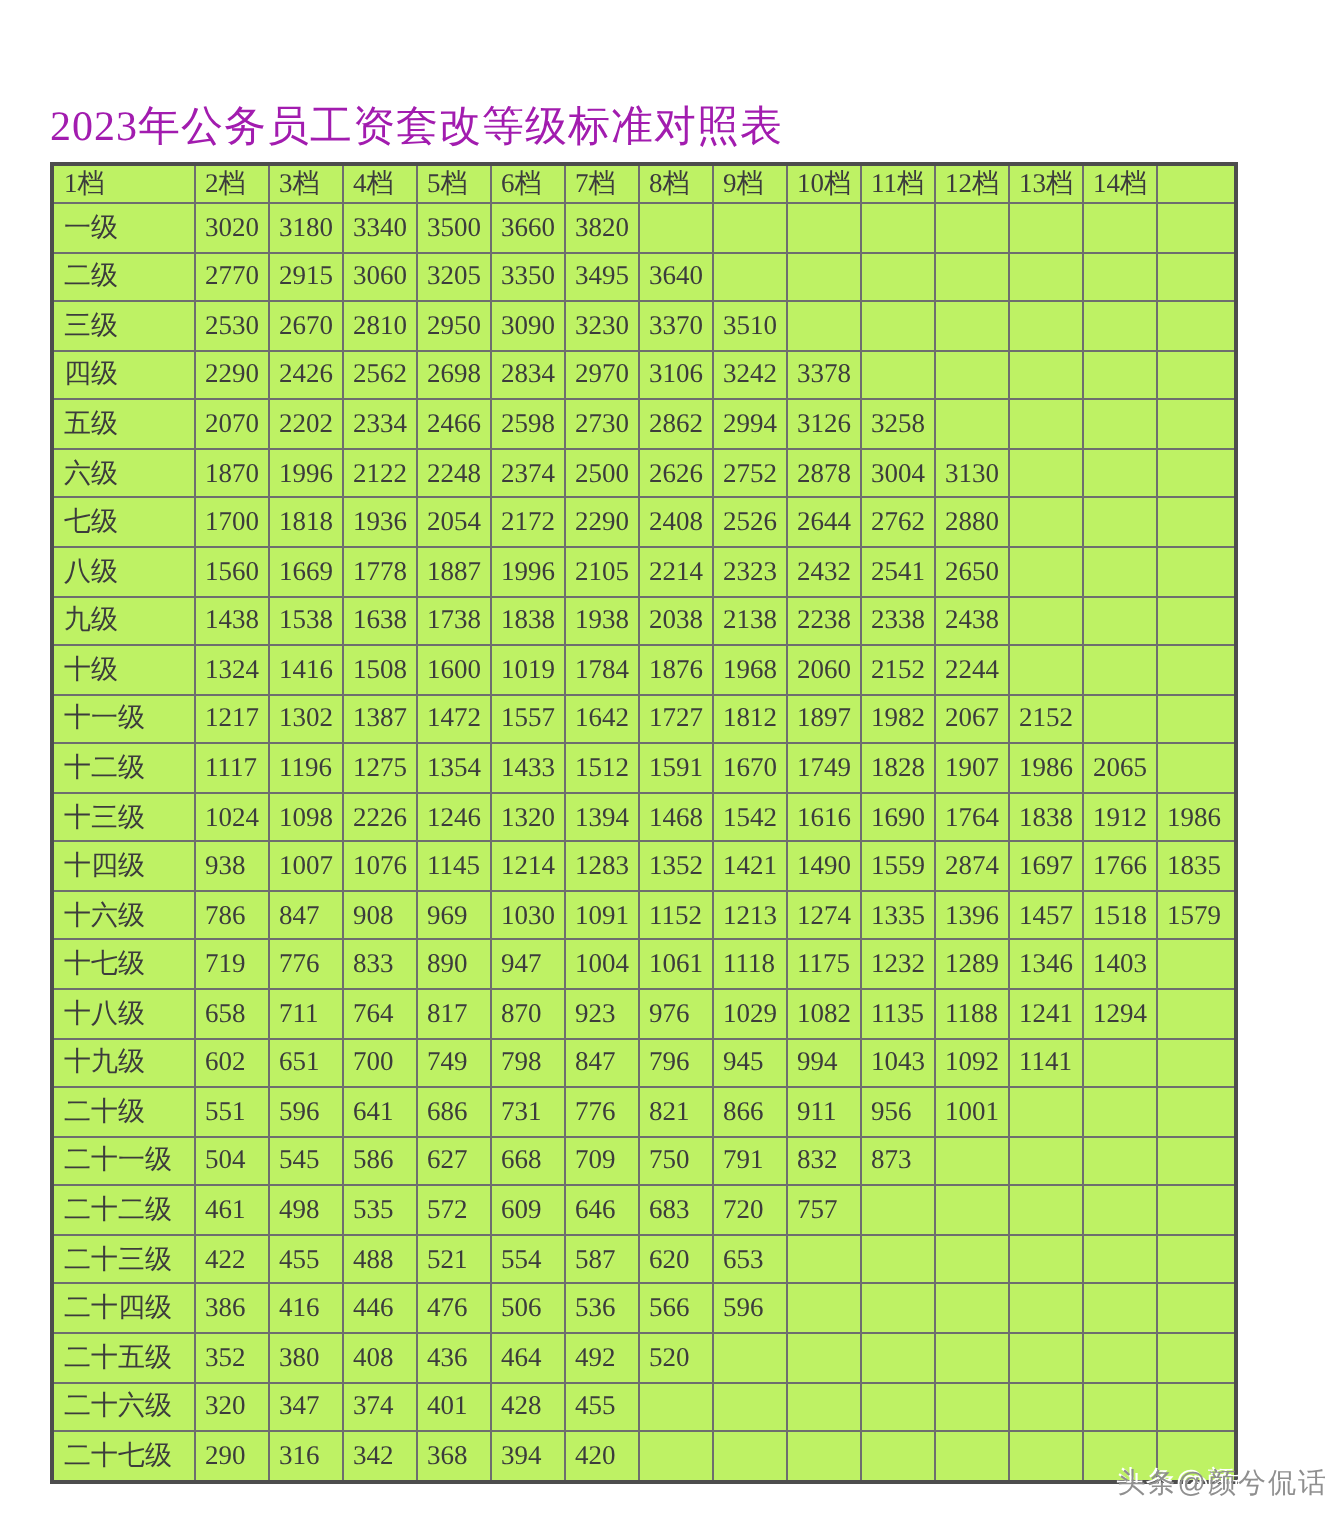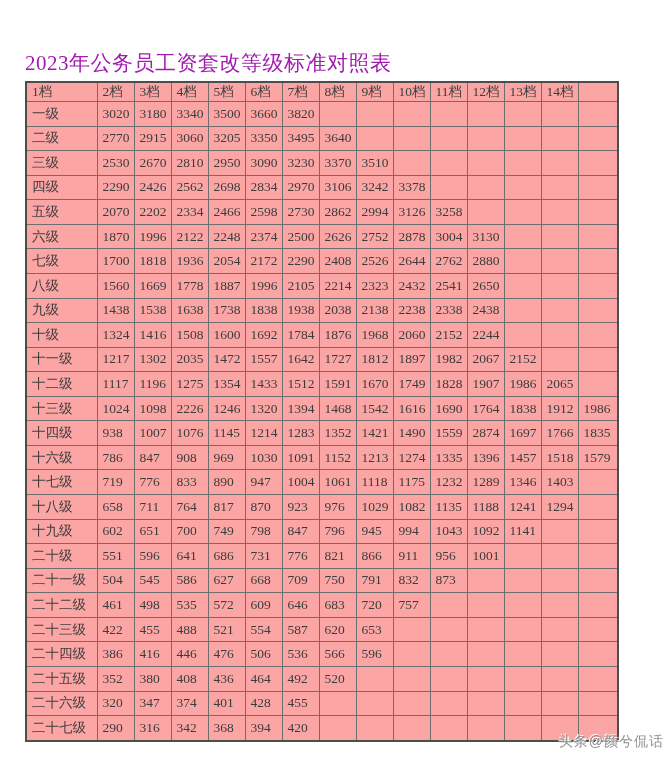--- a/index.html
+++ b/index.html
@@ -25,21 +25,21 @@
   }
   table.grade-table {
     position: absolute;
     left: 25px;
     top: 81px;
     width: 592px;
     height: 661px;
     border-collapse: collapse;
     table-layout: fixed;
     border: 2px solid #4d4d4d;
-    background: #fca5a5;
+    background: #bef264;
   }
   table.grade-table th,
   table.grade-table td {
     border: 1px solid #6e6e6e;
     font-family: "Liberation Serif", "DejaVu Serif", serif;
     font-size: 13.5px;
     font-weight: normal;
     color: #3c3c3c;
     text-align: left;
     vertical-align: middle;
@@ -242,36 +242,36 @@
           <td></td>
           <td></td>
           <td></td>
         </tr>
         <tr>
           <td>十级</td>
           <td>1324</td>
           <td>1416</td>
           <td>1508</td>
           <td>1600</td>
-          <td>1692</td>
+          <td>1019</td>
           <td>1784</td>
           <td>1876</td>
           <td>1968</td>
           <td>2060</td>
           <td>2152</td>
           <td>2244</td>
           <td></td>
           <td></td>
           <td></td>
         </tr>
         <tr>
           <td>十一级</td>
           <td>1217</td>
           <td>1302</td>
-          <td>2035</td>
+          <td>1387</td>
           <td>1472</td>
           <td>1557</td>
           <td>1642</td>
           <td>1727</td>
           <td>1812</td>
           <td>1897</td>
           <td>1982</td>
           <td>2067</td>
           <td>2152</td>
           <td></td>

